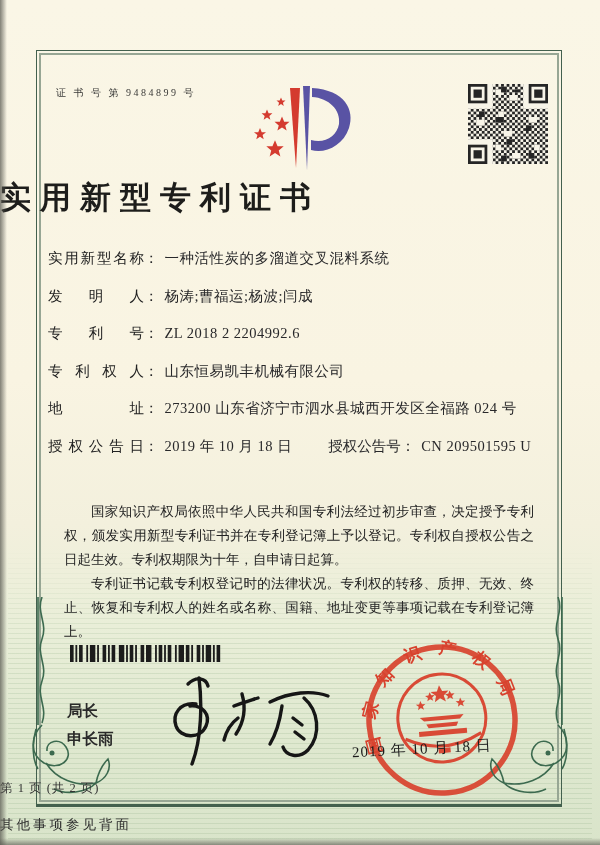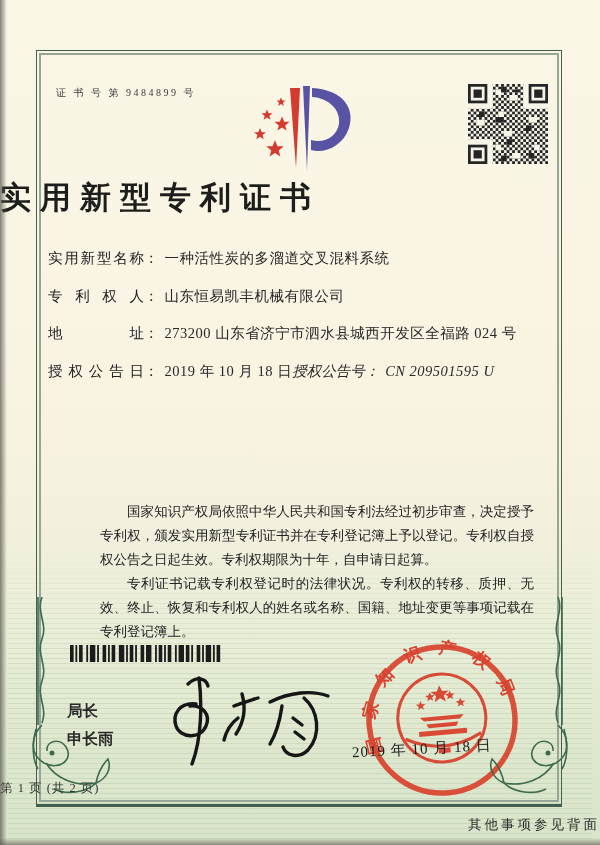--- a/index.html
+++ b/index.html
@@ -23,38 +23,38 @@
   .qr{position:absolute;left:468px;top:84px;width:80px;height:80px;}
   .title{position:absolute;left:0;right:0;top:177px;
     font-size:31px;font-weight:bold;color:#1d1d1b;letter-spacing:9px;}
 
   .fields{position:absolute;left:48px;right:64px;top:249px;}
   .row{height:22px;margin-bottom:15.5px;font-size:14.5px;color:#28282a;white-space:nowrap;}
   .lbl{display:inline-block;width:96px;text-align:justify;text-align-last:justify;
     vertical-align:top;color:#222;}
   .colon{margin-right:6px;}
   .val{letter-spacing:.5px;}
-  .grant2{font-style:italic;}
+  .grant2{margin-left:36px;}
 
   .body-text{position:absolute;left:64px;right:66px;top:500px;font-size:13.5px;
-    color:#232323;line-height:1.78;text-align:justify;margin-left:36px;}
+    color:#232323;line-height:1.78;text-align:justify;}
   .body-text p{margin:0;text-indent:2em;}
 
   .barcode{position:absolute;left:70px;top:645px;width:152px;height:17px;}
   .commissioner{position:absolute;left:67px;top:697px;font-family:"Liberation Sans","DejaVu Sans",sans-serif;
     font-size:15.5px;font-weight:600;color:#2a2a2a;line-height:28px;}
   .signature{position:absolute;left:142px;top:662px;width:210px;height:110px;}
 
   .seal{position:absolute;left:362px;top:640px;width:160px;height:160px;transform:rotate(-5deg);}
   .seal-date{position:absolute;left:352px;top:738px;width:200px;font-size:15px;color:#1b1b1b;
     letter-spacing:1px;transform:rotate(-3deg);}
 
   .page-info{position:absolute;left:0;right:0;top:780px;
     font-size:12.5px;color:#333;letter-spacing:1px;}
-  .footer-note{position:absolute;left:0;right:0;top:816px;text-align:right;
+  .footer-note{position:absolute;left:0;right:0;top:816px;text-align:left;
     font-size:13.5px;color:#2c2c2c;letter-spacing:3px;}
 
   .flourish{position:absolute;width:92px;height:212px;top:597px;}
   .flourish.fl-left{left:28px;}
   .flourish.fl-right{left:480px;transform:scaleX(-1);}
 </style>
 </head>
 <body>
 
 <div class="paper">
@@ -110,20 +110,26 @@
     </g>
   </svg>
 
   <div class="title">实用新型专利证书</div>
 
   <div class="fields">
     <div class="row">
       <span class="lbl">实用新型名称</span><span class="colon">：</span><span class="val">一种活性炭的多溜道交叉混料系统</span>
     </div>
     <div class="row">
+      <span class="lbl">发明人</span><span class="colon">：</span><span class="val">杨涛;曹福运;杨波;闫成</span>
+    </div>
+    <div class="row">
+      <span class="lbl">专利号</span><span class="colon">：</span><span class="val">ZL 2018 2 2204992.6</span>
+    </div>
+    <div class="row">
       <span class="lbl">专利权人</span><span class="colon">：</span><span class="val">山东恒易凯丰机械有限公司</span>
     </div>
     <div class="row">
       <span class="lbl">地址</span><span class="colon">：</span><span class="val">273200 山东省济宁市泗水县城西开发区全福路 024 号</span>
     </div>
     <div class="row">
       <span class="lbl">授权公告日</span><span class="colon">：</span><span class="val">2019 年 10 月 18 日</span><span class="grant2"><span>授权公告号</span><span class="colon">：</span><span class="val">CN 209501595 U</span></span>
     </div>
   </div>
 

